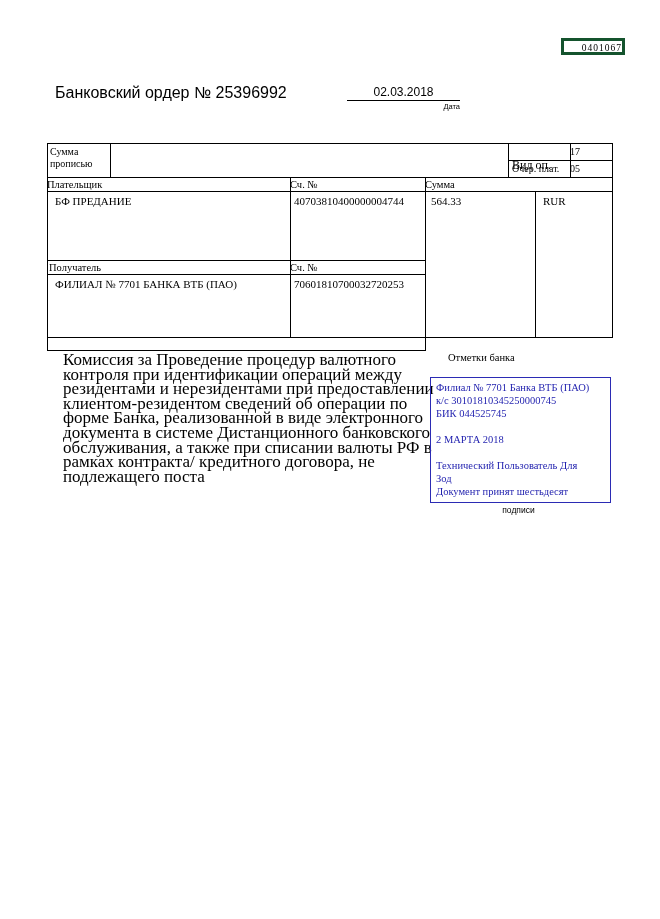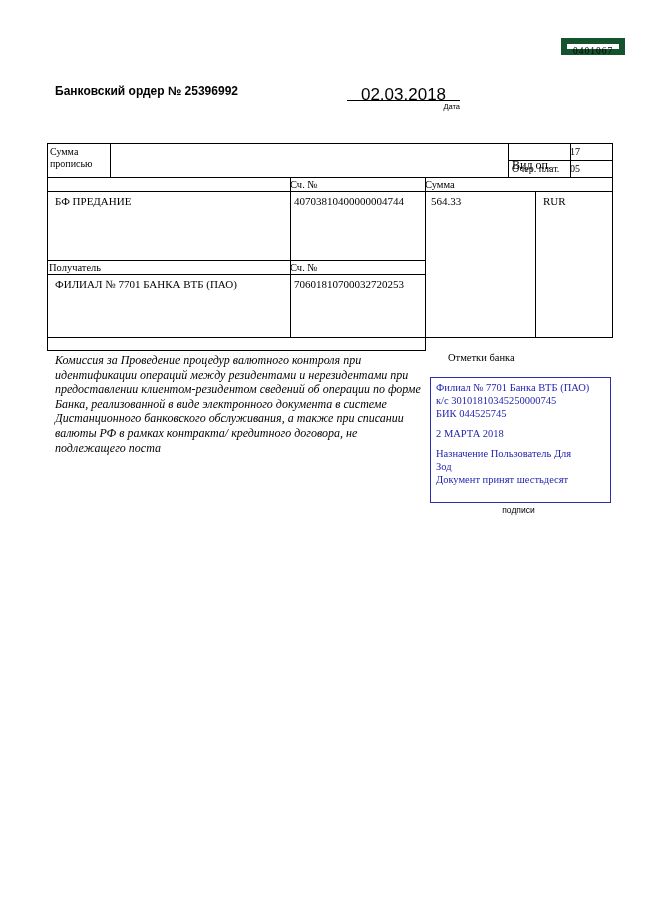--- a/index.html
+++ b/index.html
@@ -13,46 +13,46 @@
     overflow:hidden;
   }
   .hl { position:absolute; height:1px; background:#000; }
   .vl { position:absolute; width:1px; background:#000; }
   .txt { position:absolute; white-space:nowrap; font-size:11px; }
   .ctr { text-align:left; }
   .small-lbl { font-size:7.5px; font-family:"Liberation Sans", sans-serif; }
   .hdr { font-size:10.5px; }
   .form-code {
     position:absolute; left:561px; top:38px; width:64px; height:17px;
-    border:6px solid #14532d; text-align:center; line-height:15px;
+    border:3px solid #14532d; text-align:right; line-height:15px;
     font-size:9.5px; letter-spacing:1px;
   }
   .doc-title {
     position:absolute; left:55px; top:84px;
     font-family:"Liberation Sans", sans-serif;
-    font-weight:bold; font-size:12px; white-space:nowrap;
+    font-weight:normal; font-size:16px; white-space:nowrap;
   }
   .date-value {
     position:absolute; left:347px; top:85px; width:113px;
-    text-align:center; font-size:17px;
+    text-align:center; font-size:12px;
     font-family:"Liberation Sans", sans-serif;
   }
   .date-rule { position:absolute; left:347px; top:100px; width:113px; height:1px; background:#000; }
   .date-label { position:absolute; left:347px; top:102px; width:113px; text-align:right; }
   .words-label { position:absolute; left:50px; top:146px; font-size:10px; line-height:12px; }
   .purpose-text {
-    position:absolute; left:55px; top:353px; width:372px;
-    font-size:12px; line-height:14.6px; white-space:normal;font-style:italic;
+    position:absolute; left:63px; top:353px; width:372px;
+    font-size:17px; line-height:14.6px; white-space:normal;
   }
   .stamp {
     position:absolute; left:430px; top:377px; width:181px; min-height:126px;
     border:1px solid #2b2bb4; color:#1f1fae;
     padding:3px 5px; font-size:10.5px; line-height:13px;
   }
-  .stamp .gap { margin-top:7px; }
+  .stamp .gap { margin-top:13px; }
   .signatures {
     position:absolute; left:425px; top:505px; width:187px;
     text-align:center; font-size:8.5px;
     font-family:"Liberation Sans", sans-serif;
   }
 </style>
 </head>
 <body>
 
 <div class="page">
@@ -84,20 +84,21 @@
 
   <div class="words-label">
     <div>Сумма</div>
     <div>прописью</div>
   </div>
   <div class="txt" style="left:512px;top:158px;font-size:12px">Вид оп.</div>
   <div class="txt ctr" style="left:570px;top:146px;width:42px;font-size:10px">17</div>
   <div class="txt" style="left:512px;top:163px;font-size:10px">Очер. плат.</div>
   <div class="txt ctr" style="left:570px;top:163px;width:42px;font-size:10px">05</div>
 
+  <div class="txt hdr ctr" style="left:47px;top:179px;width:243px">Плательщик</div>
   <div class="txt hdr ctr" style="left:290px;top:179px;width:135px">Сч. №</div>
   <div class="txt hdr ctr" style="left:425px;top:179px;width:187px">Сумма</div>
 
   <div class="txt" style="left:55px;top:195px">БФ ПРЕДАНИЕ</div>
   <div class="txt" style="left:294px;top:195px">40703810400000004744</div>
   <div class="txt" style="left:431px;top:195px">564.33</div>
   <div class="txt" style="left:543px;top:195px">RUR</div>
 
   <div class="txt hdr ctr" style="left:49px;top:262px;width:243px">Получатель</div>
   <div class="txt hdr ctr" style="left:290px;top:262px;width:135px">Сч. №</div>
@@ -108,20 +109,20 @@
 
   <div class="txt hdr ctr" style="left:448px;top:352px;width:187px">Отметки банка</div>
 
   <div class="purpose-text">Комиссия за Проведение процедур валютного контроля при идентификации операций между резидентами и нерезидентами при предоставлении клиентом-резидентом сведений об операции по форме Банка, реализованной в виде электронного документа в системе Дистанционного банковского обслуживания, а также при списании валюты РФ в рамках контракта/ кредитного договора, не подлежащего поста</div>
 
   <div class="stamp">
     <div>Филиал № 7701 Банка ВТБ (ПАО)</div>
     <div>к/с 30101810345250000745</div>
     <div>БИК 044525745</div>
     <div class="gap">2 МАРТА 2018</div>
-    <div class="gap">Назначение Пользователь Для</div>
+    <div class="gap">Технический Пользователь Для</div>
     <div>Зод</div>
     <div>Документ принят шестьдесят</div>
   </div>
 
   <div class="signatures">подписи</div>
 
 </div>
 
 </body></html>

